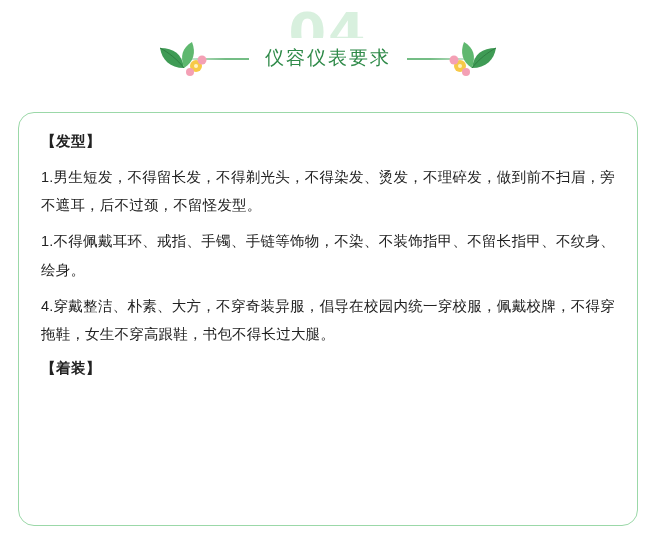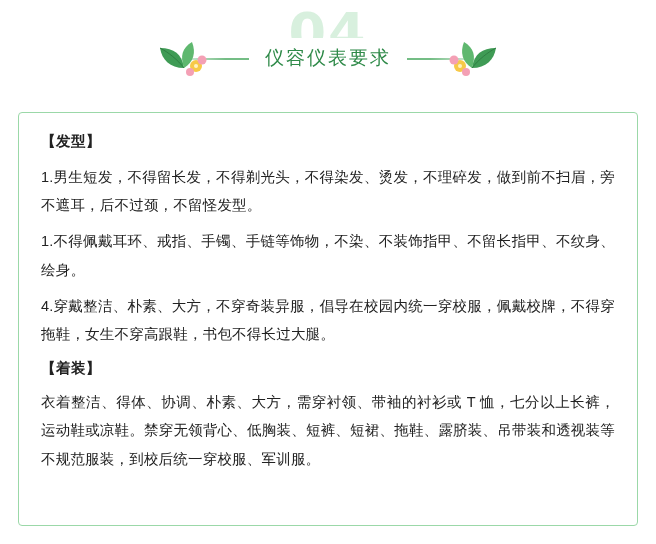--- a/index.html
+++ b/index.html
@@ -84,21 +84,21 @@
 
   
   .content-box {
     position: absolute;
     left: 18px;
     top: 112px;
     width: 620px;
     height: 414px;
     box-sizing: border-box;
     border: 1px solid #9bd8a8;
-    border-radius: 4px;
+    border-radius: 16px;
     background: #ffffff;
     padding: 18px 22px 10px 22px;
   }
   .section-head {
     font-size: 14.5px;
     font-weight: bold;
     color: #222222;
     margin: 0 0 10px 0;
     line-height: 1.5;
     letter-spacing: 0.5px;
@@ -159,17 +159,16 @@
   </div>
 
   <div class="content-box">
 
     <div class="section-head">【发型】</div>
     <p class="para">1.男生短发，不得留长发，不得剃光头，不得染发、烫发，不理碎发，做到前不扫眉，旁不遮耳，后不过颈，不留怪发型。</p>
     <p class="para">1.不得佩戴耳环、戒指、手镯、手链等饰物，不染、不装饰指甲、不留长指甲、不纹身、绘身。</p>
     <p class="para">4.穿戴整洁、朴素、大方，不穿奇装异服，倡导在校园内统一穿校服，佩戴校牌，不得穿拖鞋，女生不穿高跟鞋，书包不得长过大腿。</p>
 
     <div class="section-head second">【着装】</div>
-    <p class="para">衣着整洁、得体、协调、朴素、大方，需穿衬领、带袖的衬衫或 T 恤，七分以上长裤，运动鞋或凉鞋。禁穿无领背心、低胸装、短裤、短裙、拖鞋、露脐装、吊带装和透视装等不规范服装，到校后统一穿校服、军训服。</p>
 
   </div>
 
 </div>
 
 </body></html>

